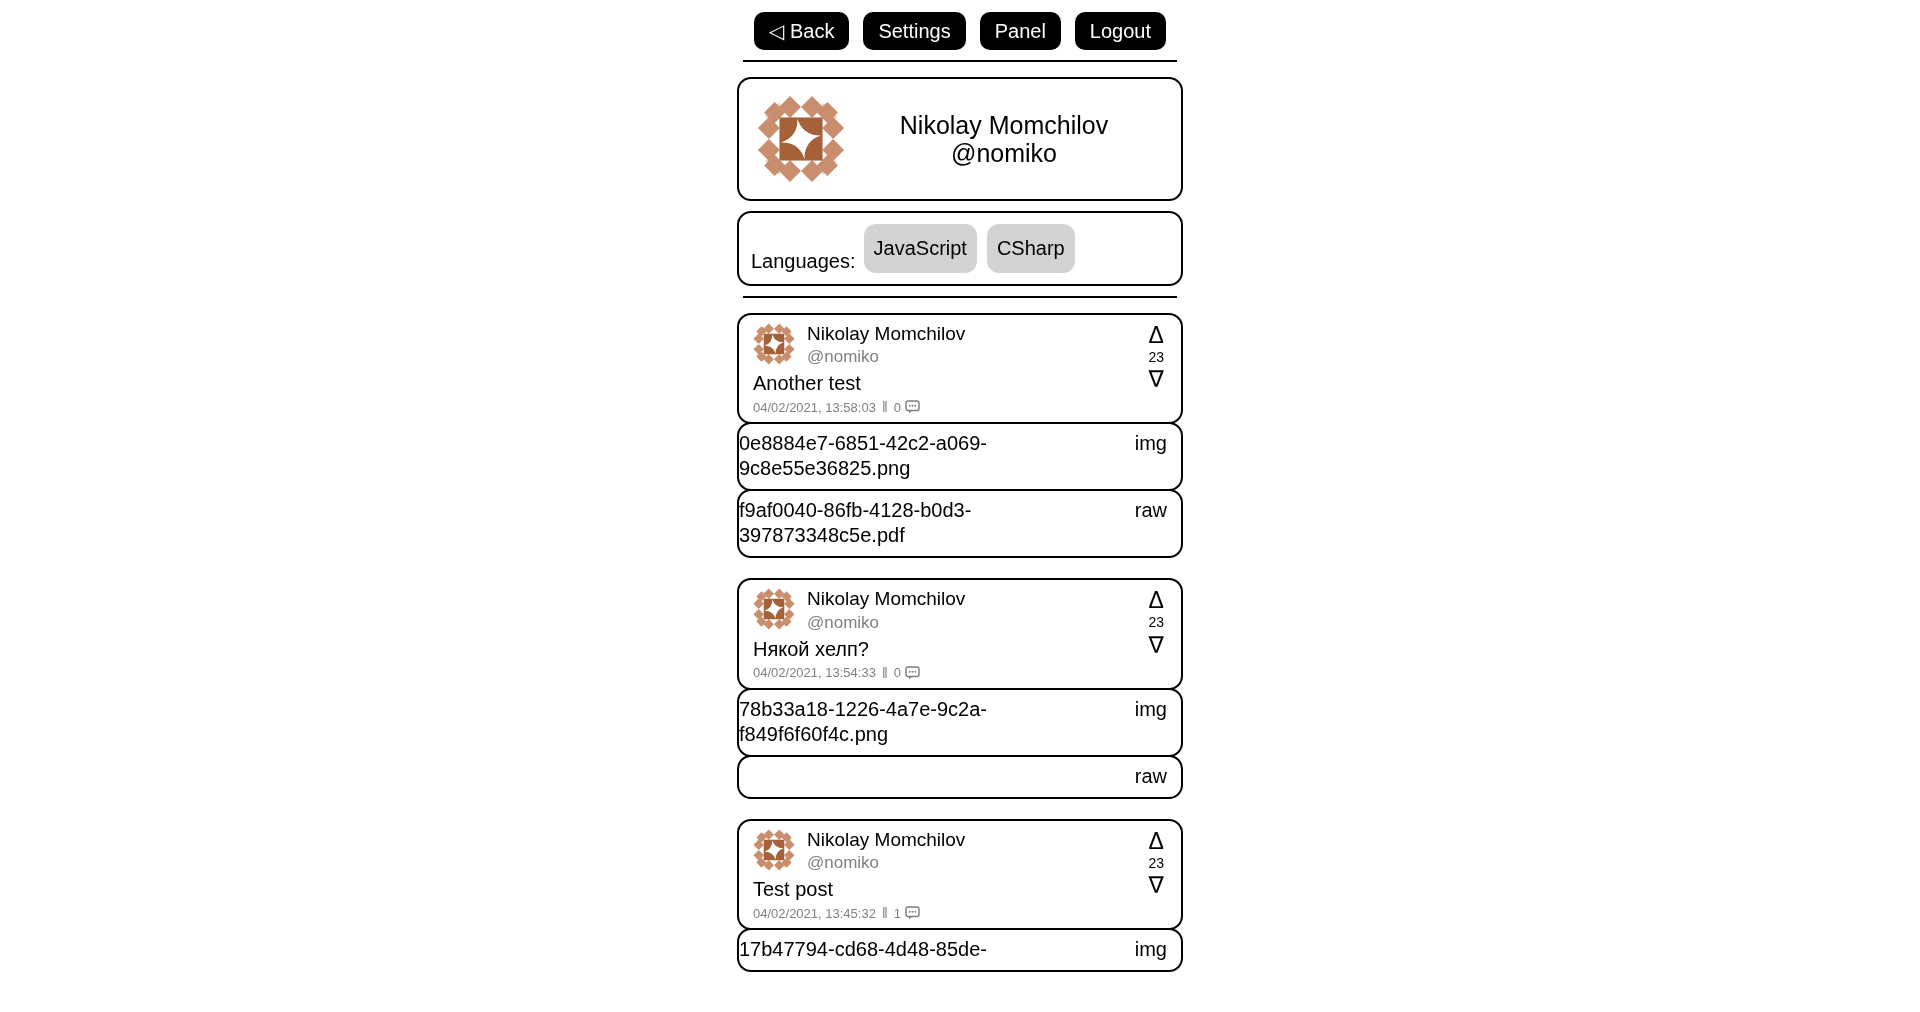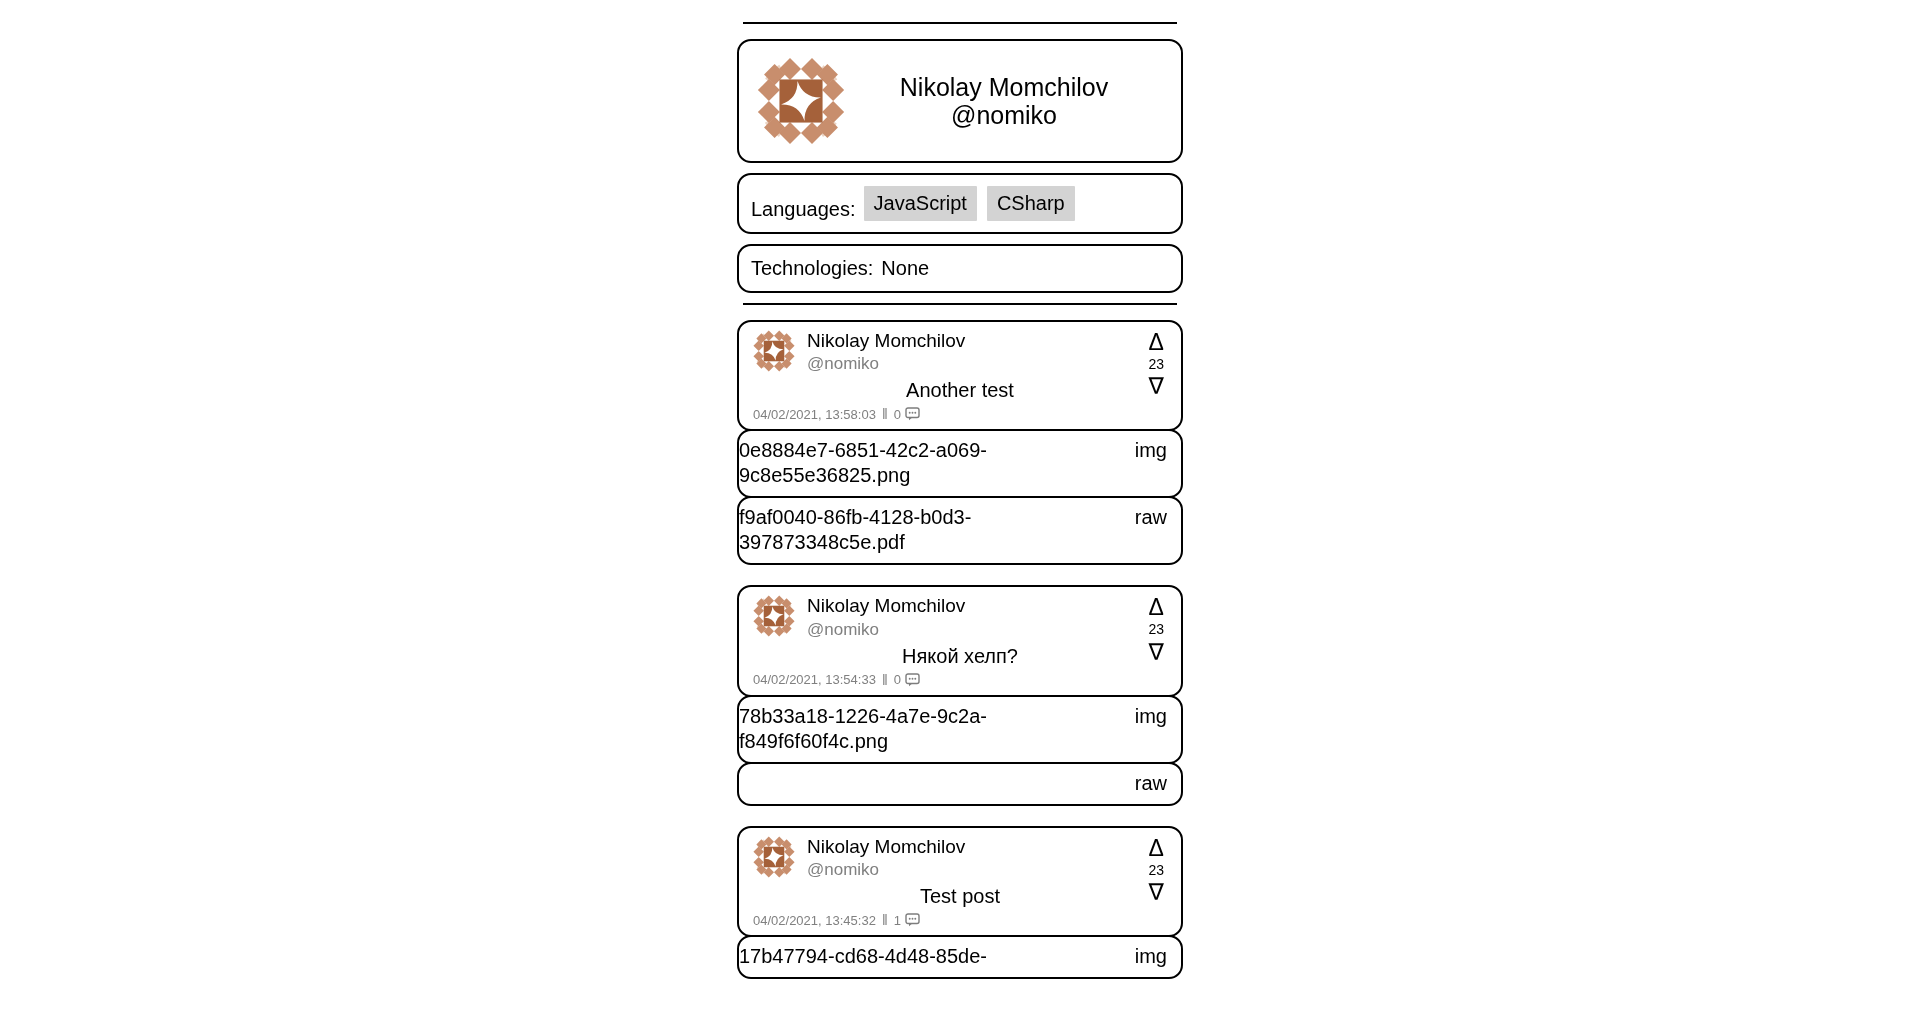--- a/index.html
+++ b/index.html
@@ -56,35 +56,35 @@
     padding: 11px 12px;
     font-size: 20px;
     display: flex;
     align-items: flex-end;
     gap: 8px;
     flex-wrap: wrap;
   }
   .chips { display: inline-flex; gap: 10px; }
   .chip {
     background: var(--chip-bg, #d3d3d3);
-    border-radius: 1px;
-    padding: 6px 10px;
+    border-radius: 12px;
+    padding: 13px 10px;
     font-size: 20px;
   }
 
   
   .post { margin-bottom: 20px; }
   .post-card {
     position: relative;
     padding: 8px 14px 7px 14px;
   }
   .post-head { display: flex; gap: 12px; align-items: flex-start; }
   .author-name { font-size: 19px; line-height: 1.18; }
   .author-handle { font-size: 17px; line-height: 1.18; color: var(--muted-text, #808080); margin-top: 2px; }
-  .post-title { font-size: 20px; margin-top: 5px; text-align: center; }
+  .post-title { font-size: 20px; margin-top: 5px; }
   .post-meta {
     margin-top: 4px;
     font-size: 13px;
     color: var(--muted-text, #808080);
     display: flex;
     align-items: center;
     gap: 6px;
   }
   .meta-sep { font-size: 14px; }
   .comment-icon { display: inline-block; line-height: 0; margin-left: -2px; }
@@ -124,20 +124,26 @@
     overflow-wrap: break-word;
     word-wrap: break-word;
   }
   .attachment-kind { margin-left: auto; }
 </style>
 </head>
 <body>
 
 <div class="page">
 
+  <nav class="toolbar">
+    <button class="btn">◁ Back</button>
+    <button class="btn">Settings</button>
+    <button class="btn">Panel</button>
+    <button class="btn">Logout</button>
+  </nav>
 
   <hr class="rule">
 
   <section class="card profile-card">
     <span class="avatar avatar-lg"><svg viewBox="0 0 100 100" xmlns="http://www.w3.org/2000/svg">
           <circle cx="50" cy="50" r="46" fill="none" stroke="var(--avatar-pale)" stroke-width="4" stroke-dasharray="22 50.3" stroke-dashoffset="11" transform="rotate(45 50 50)"></circle>
           <path d="M20 8 L32 20 L20 32 L8 20 Z" fill="var(--avatar-mid)"></path>
           <path d="M80 8 L92 20 L80 32 L68 20 Z" fill="var(--avatar-mid)"></path>
           <path d="M20 68 L32 80 L20 92 L8 80 Z" fill="var(--avatar-mid)"></path>
           <path d="M80 68 L92 80 L80 92 L68 80 Z" fill="var(--avatar-mid)"></path>
@@ -159,24 +165,20 @@
   </section>
 
   <section class="card info-card">
     <span>Languages:</span>
     <span class="chips" id="language-chips">
         <span class="chip">JavaScript</span>
         <span class="chip">CSharp</span>
       </span>
   </section>
 
-  <section class="card info-card">
-    <span>Technologies:</span>
-    <span>None</span>
-  </section>
 
   <hr class="rule">
 
   <main id="posts">
   <article class="post">
     <div class="card post-card">
       <div class="post-head">
         <span class="avatar avatar-sm"><svg viewBox="0 0 100 100" xmlns="http://www.w3.org/2000/svg">
                 <circle cx="50" cy="50" r="46" fill="none" stroke="var(--avatar-pale)" stroke-width="4" stroke-dasharray="22 50.3" stroke-dashoffset="11" transform="rotate(45 50 50)"></circle>
                 <path d="M20 8 L32 20 L20 32 L8 20 Z" fill="var(--avatar-mid)"></path>

